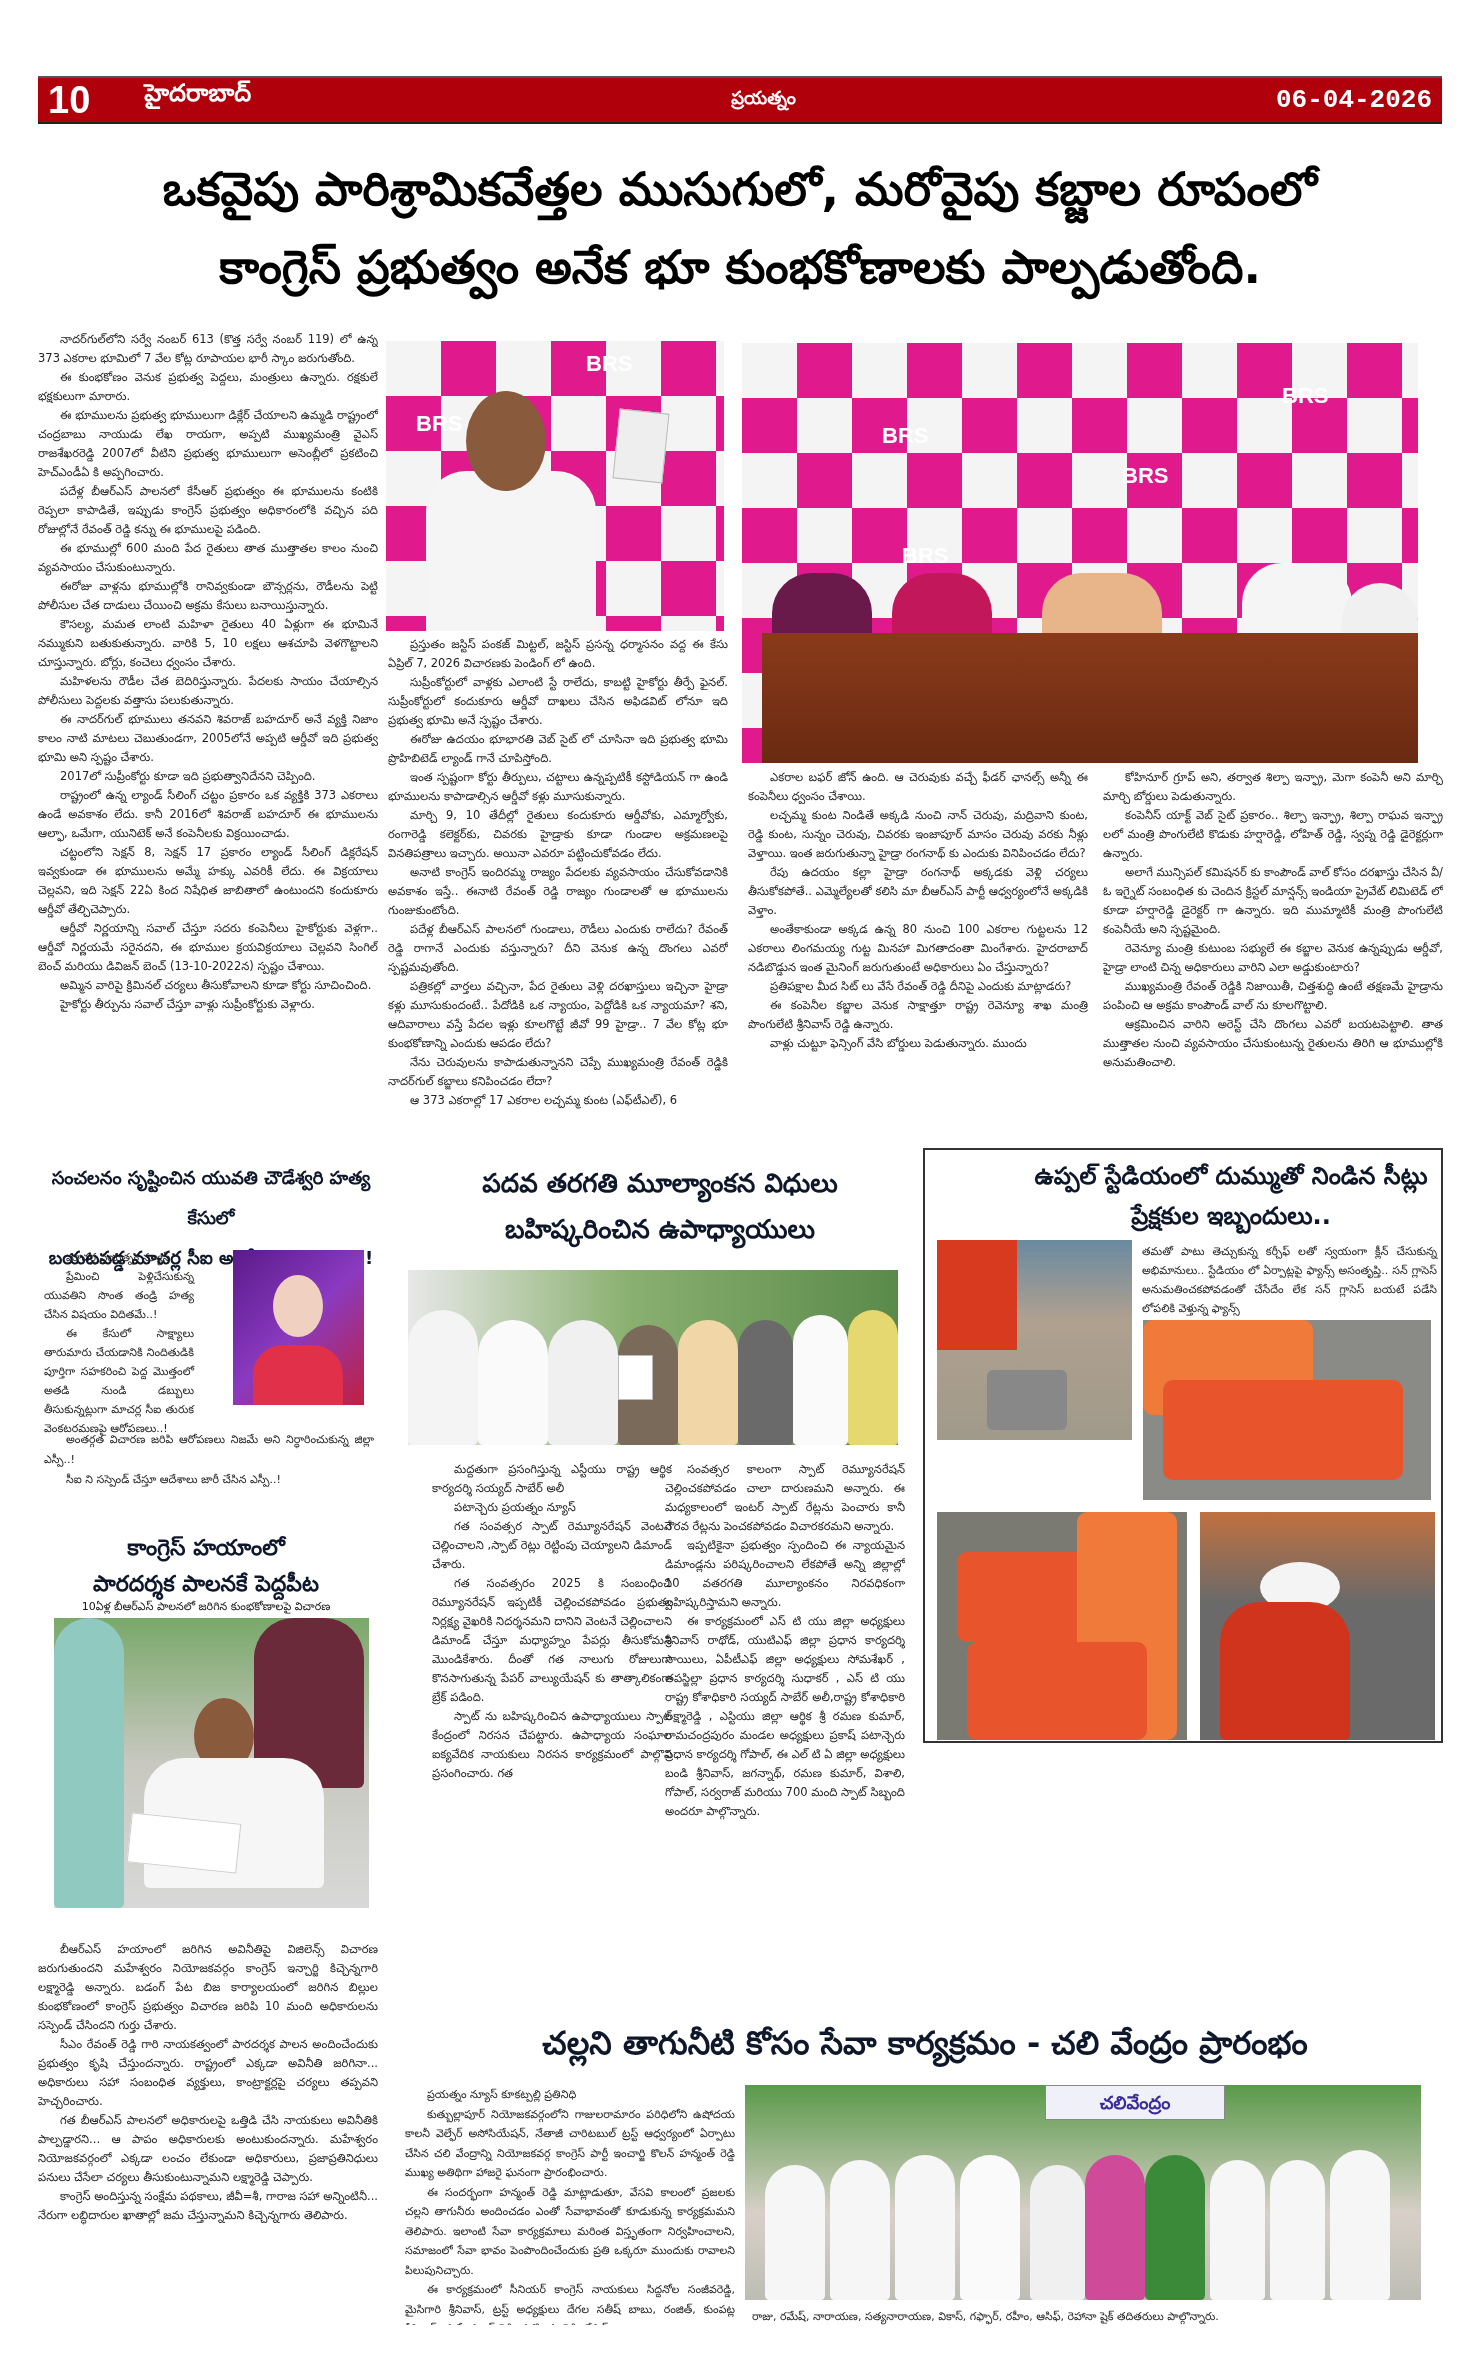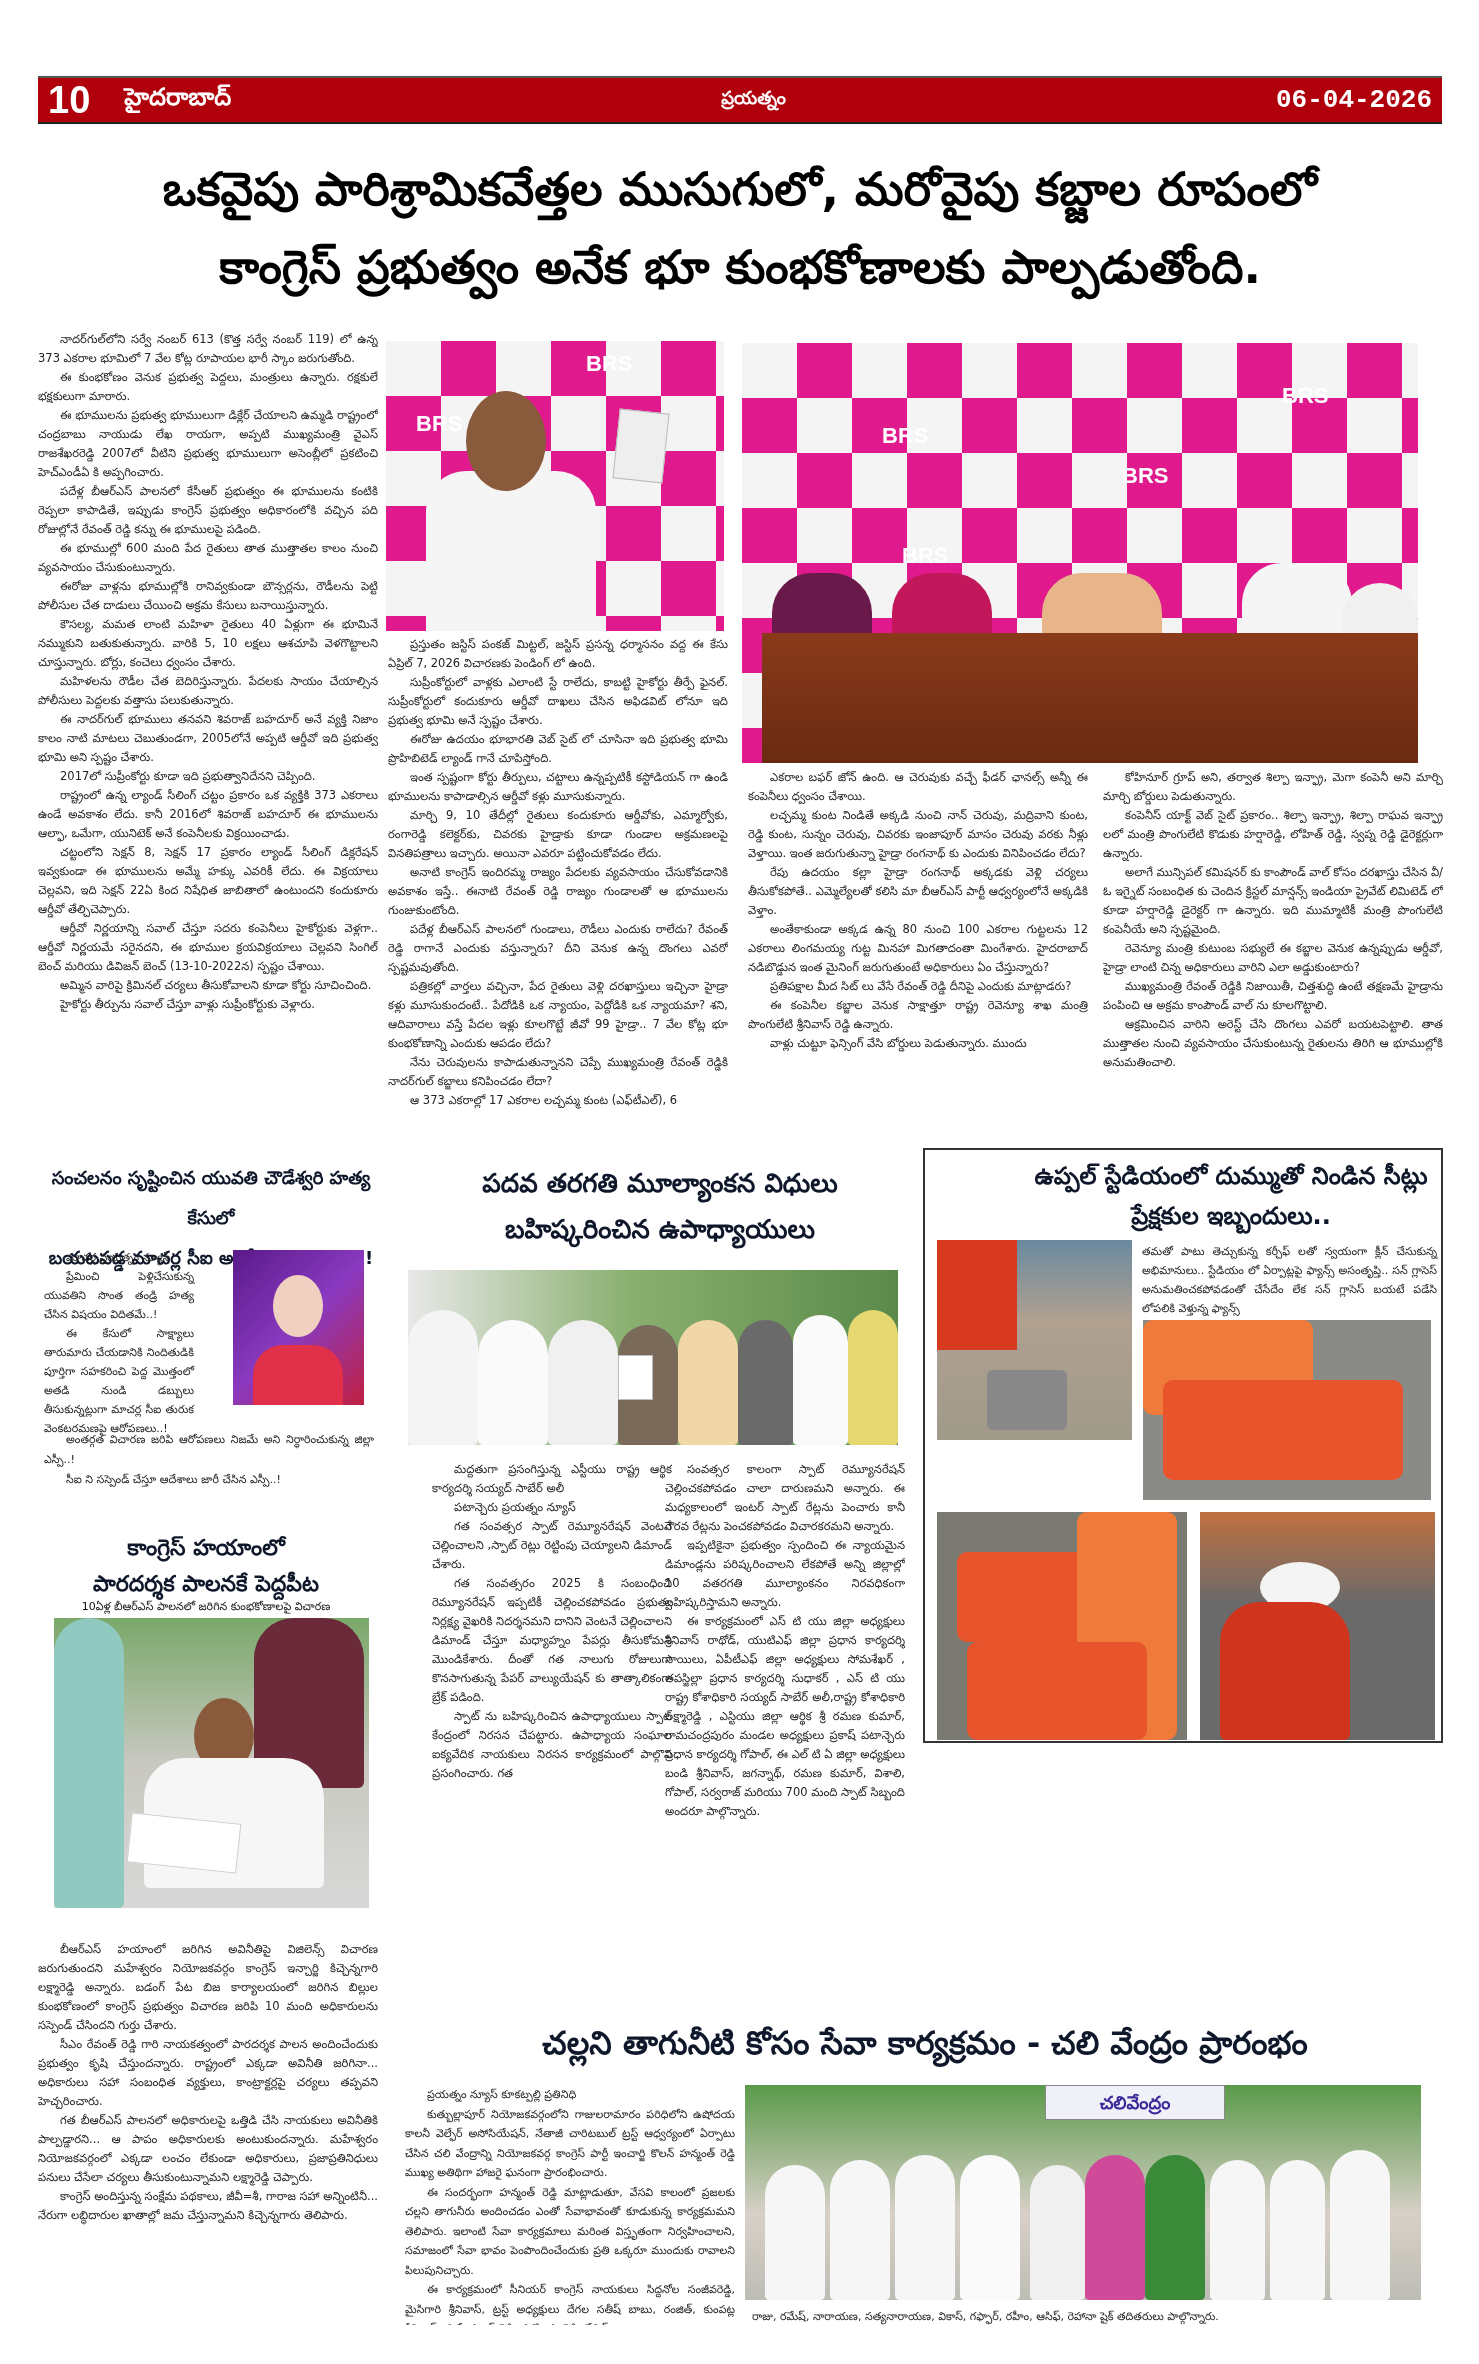--- a/index.html
+++ b/index.html
@@ -1,20 +1,20 @@
 <!DOCTYPE html>
 <html><head>
 <meta charset="utf-8">
 <style>
   * { box-sizing: border-box; margin: 0; padding: 0; }
   html, body { width: 1479px; height: 2364px; background: #ffffff; overflow: hidden; }
   body { font-family: "DejaVu Sans", sans-serif; color: #111; position: relative; }
   .abs { position: absolute; }
   .masthead { left: 38px; top: 76px; width: 1404px; height: 48px; background: #b0000b; border-top: 2px solid #555; border-bottom: 2px solid #222; color: #fff; display: flex; align-items: center; justify-content: space-between; padding: 0 10px; }
-  .mh-left { display: flex; align-items: center; gap: 2px; }
+  .mh-left { display: flex; align-items: flex-start; gap: 22px; }
   .mh-num { font-family: "Liberation Sans", sans-serif; font-weight: bold; font-size: 38px; }
   .mh-city { font-size: 24px; font-weight: bold; margin-left: 32px; }
   .mh-name { font-size: 18px; font-weight: bold; }
   .mh-date { font-family: Liberation Mono, monospace; font-weight: bold; font-size: 26px; }
   .headline { left: 30px; top: 150px; width: 1420px; text-align: center; font-weight: bold; font-size: 46px; line-height: 78px; color: #000; }
   .col { font-size: 11.5px; line-height: 19px; text-align: justify; color: #222; }
   .col p { text-indent: 22px; }
   .photo { background: #ccc; overflow: hidden; }
   .brs-bg { background: repeating-conic-gradient(#e01a8c 0% 25%, #f4f4f4 0% 50%) 0 0/110px 110px; }
   .brs-tag { position: absolute; color: #fff; font-family: "Liberation Sans", sans-serif; font-weight: bold; font-size: 22px; }

